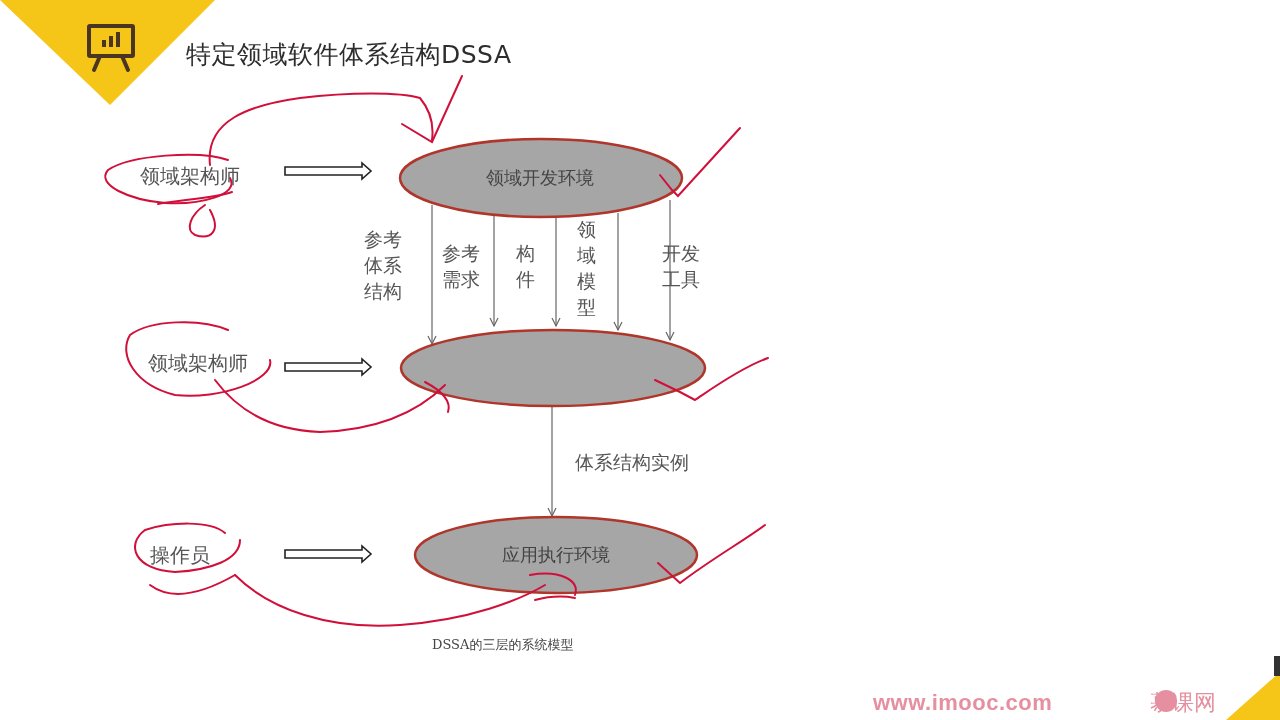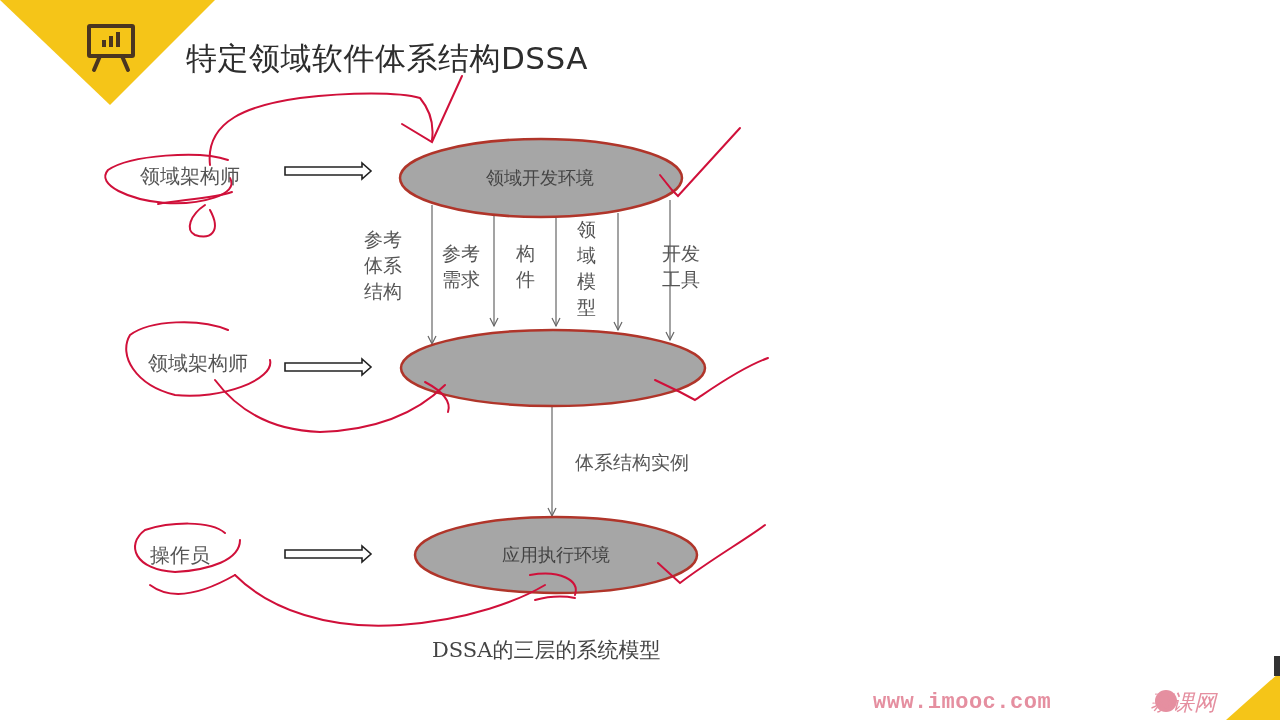--- a/index.html
+++ b/index.html
@@ -1,24 +1,24 @@
 <!DOCTYPE html>
 <html><head>
 <meta charset="utf-8">
 <style>
   html, body { margin:0; padding:0; }
   body { width:1280px; height:720px; position:relative; overflow:hidden; background:#ffffff;
          font-family:"DejaVu Sans", "Liberation Sans", sans-serif; }
   .abs { position:absolute; }
-  .title { left:186px; top:38px; font-size:31px; color:#2d2d2d; letter-spacing:0.5px; white-space:nowrap; }
+  .title { left:186px; top:38px; font-size:25px; color:#2d2d2d; letter-spacing:0.5px; white-space:nowrap; }
   .actor { font-size:20px; color:#555; white-space:nowrap; font-family:Liberation Mono, monospace; }
   .ell-label { font-size:18px; color:#444; text-align:center; line-height:30px; font-family:"DejaVu Serif","Liberation Serif",serif; }
   .vlabel { font-size:19px; color:#555; line-height:26px; text-align:center; font-family:"DejaVu Serif","Liberation Serif",serif; }
-  .caption { font-size:21px; color:#444; white-space:nowrap; font-family:"DejaVu Serif","Liberation Serif",serif; }
-  .watermark { font-size:22px; font-weight:bold; color:#e58fa0; letter-spacing:0.5px; font-family:Liberation Mono, monospace; white-space:nowrap; }
+  .caption { font-size:13px; color:#444; white-space:nowrap; font-family:"DejaVu Serif","Liberation Serif",serif; }
+  .watermark { font-size:22px; font-weight:bold; color:#e58fa0; letter-spacing:0.5px; font-family:Liberation Sans, sans-serif; white-space:nowrap; }
   .brand { font-size:22px; color:#e58fa0; white-space:nowrap; }
   svg { position:absolute; left:0; top:0; }
 </style>
 </head>
 <body>
 
 <svg width="1280" height="720">
 
   <polygon points="0,0 215,0 110,105" fill="#f5c518"></polygon>
 
@@ -124,13 +124,13 @@
   <div>开发</div>
   <div>工具</div>
 </div>
 
 <div class="abs vlabel" style="left:575px; top:449px; white-space:nowrap;">体系结构实例</div>
 
 <div class="abs caption" style="left:432px; top:636px;">DSSA的三层的系统模型</div>
 
 <div class="abs watermark" style="left:873px; top:690px;">www.imooc.com</div>
 <div class="abs" style="left:1155px; top:690px; width:22px; height:22px; border-radius:50%; background:#e58fa0;"></div>
-<div class="abs brand" style="left:1150px; top:688px;font-style:italic;">慕课网</div>
+<div class="abs brand" style="left:1150px; top:688px;">慕课网</div>
 
 </body></html>

